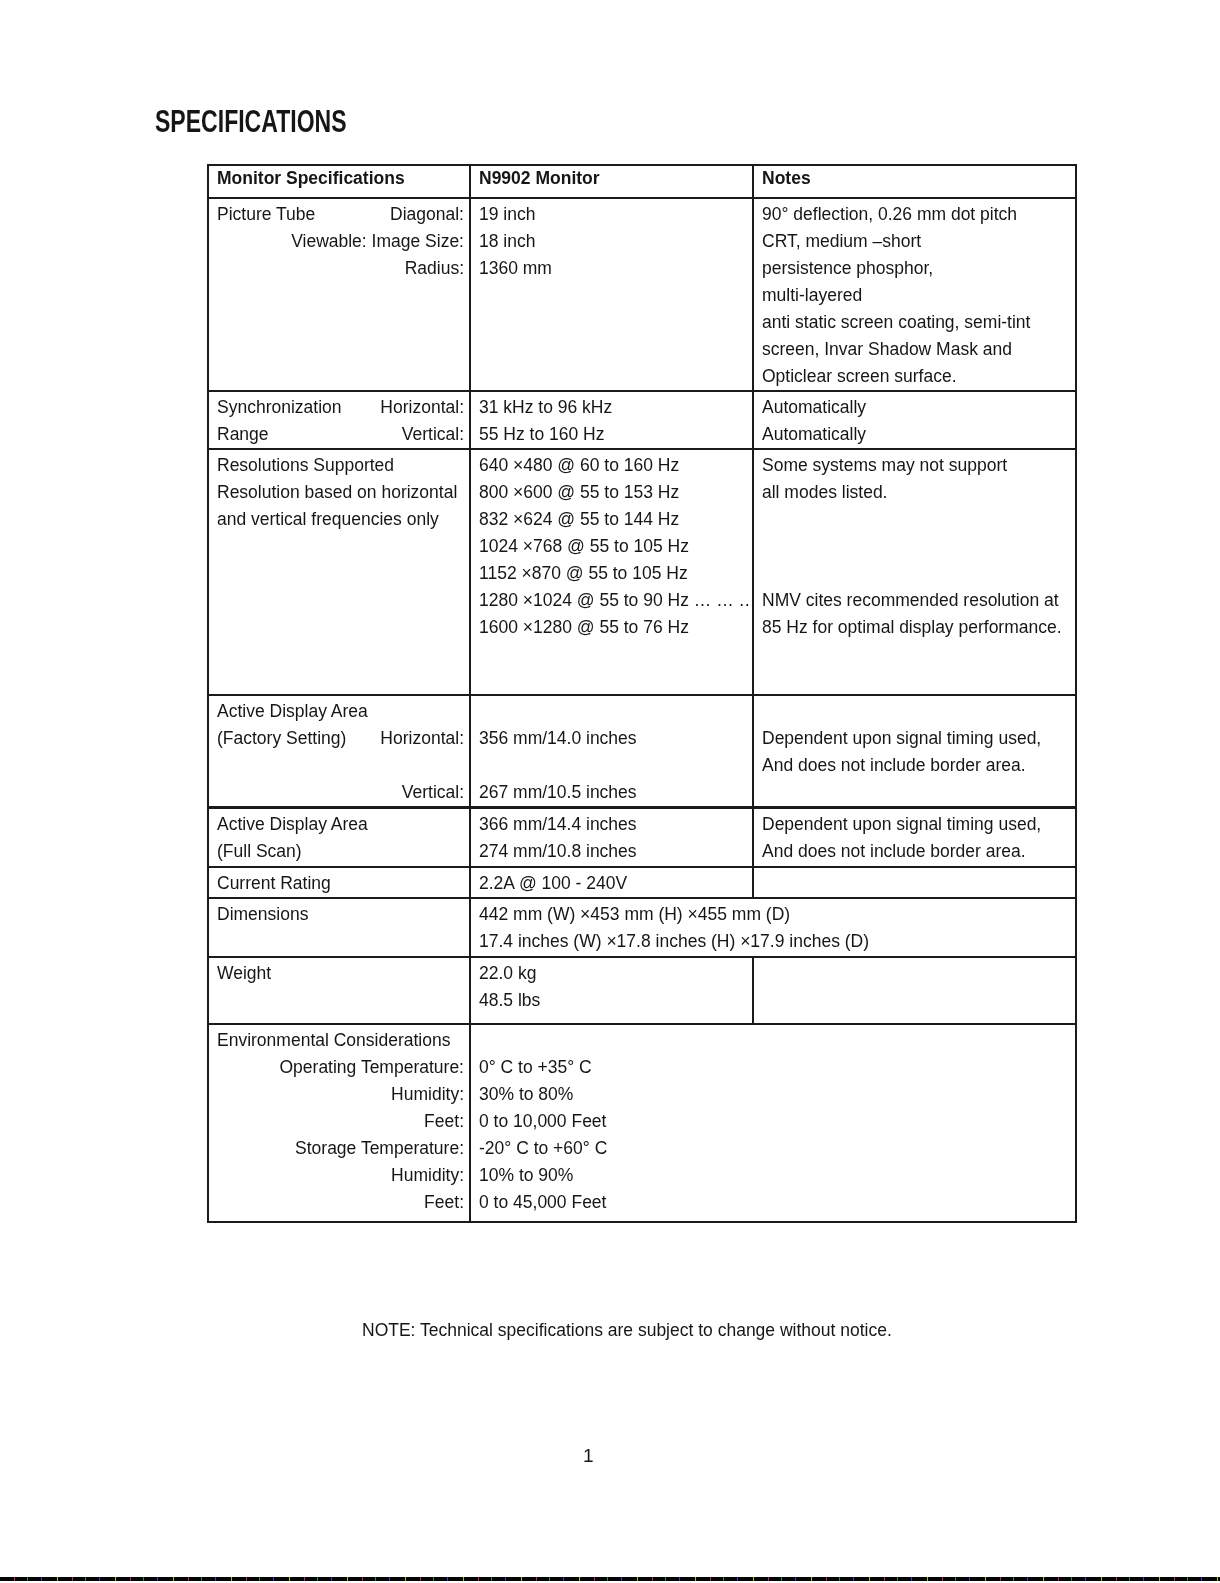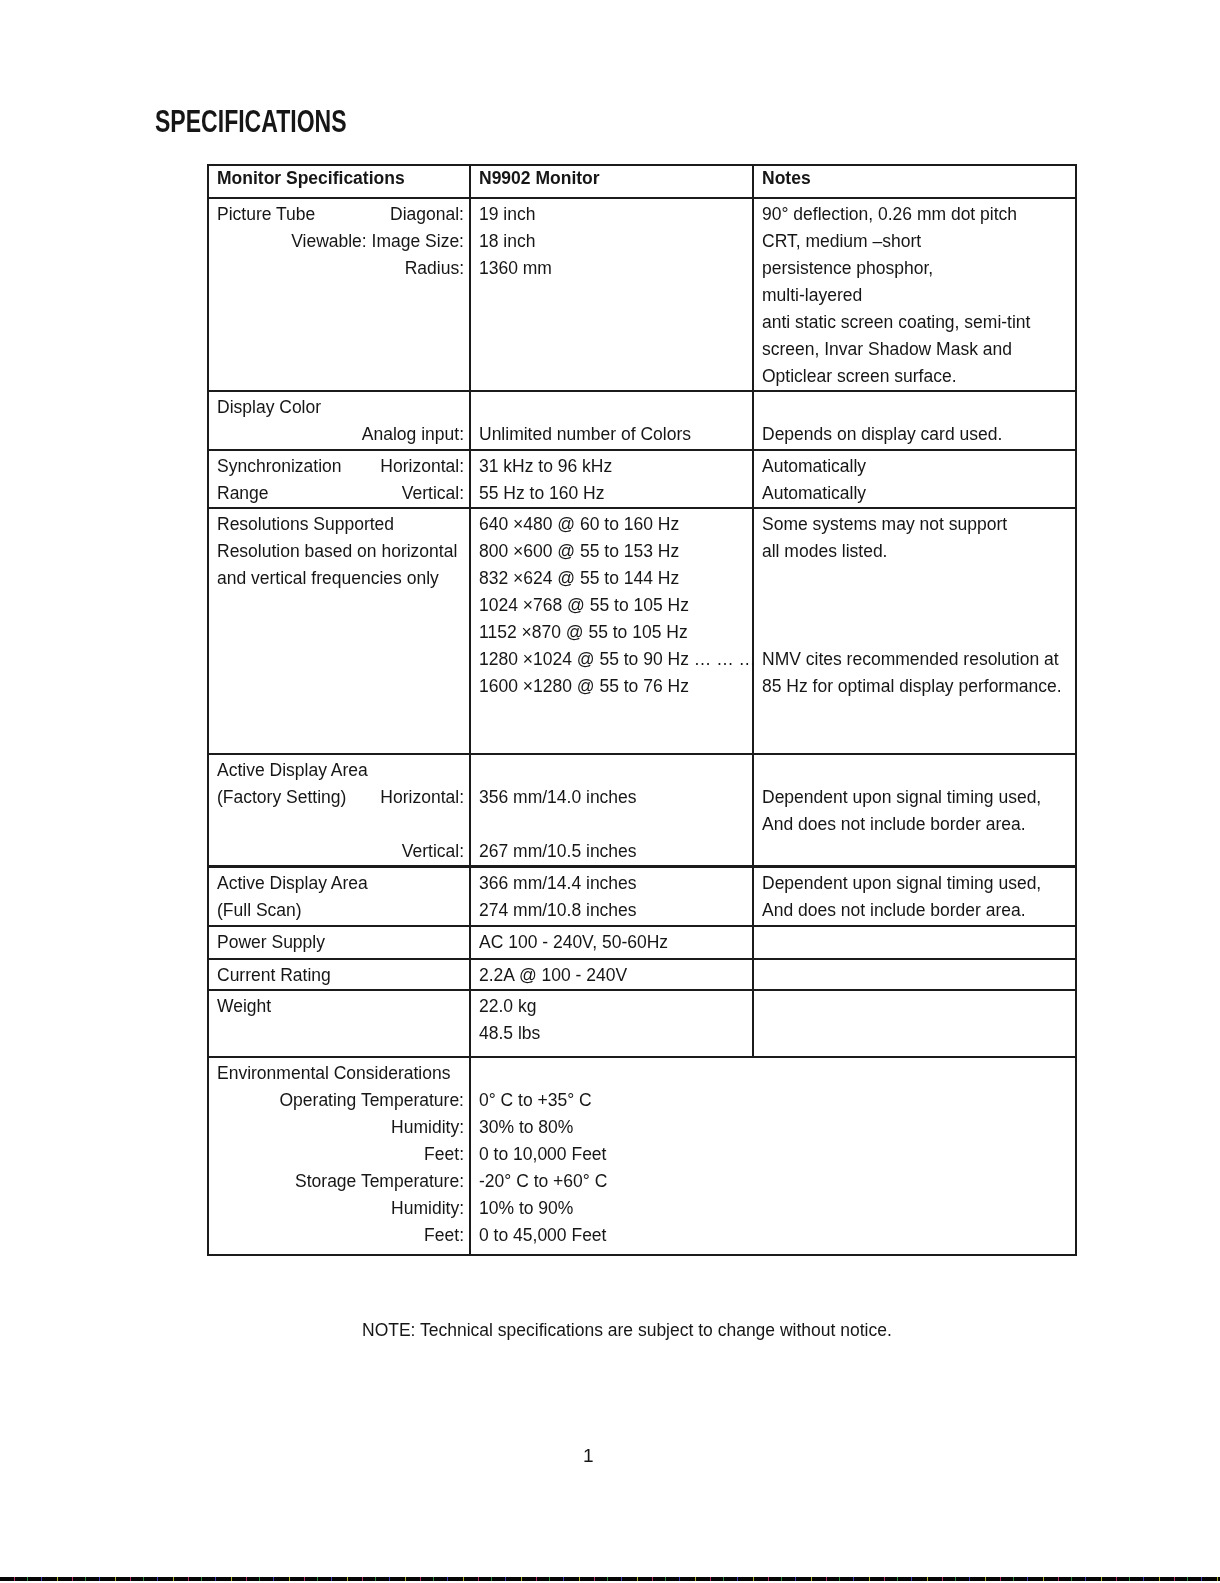--- a/index.html
+++ b/index.html
@@ -94,38 +94,20 @@
       <div class="ln">CRT, medium –short</div>
       <div class="ln">persistence phosphor,</div>
       <div class="ln">multi-layered</div>
       <div class="ln">anti static screen coating, semi-tint</div>
       <div class="ln">screen, Invar Shadow Mask and</div>
       <div class="ln">Opticlear screen surface.</div>
     </td>
   </tr>
 
 
-  <tr style="height:59px">
-    <td class="c1">
-      <div class="line">
-            <span class="ll">Display Color</span>
-          </div>
-      <div class="line">
-            <span class="lr">Analog input:</span>
-          </div>
-    </td>
-    <td>
-      <div class="ln"></div>
-      <div class="ln">Unlimited number of Colors</div>
-    </td>
-    <td>
-      <div class="ln"></div>
-      <div class="ln">Depends on display card used.</div>
-    </td>
-  </tr>
 
   <tr style="height:58px">
     <td class="c1">
       <div class="line">
             <span class="ll">Synchronization</span>
             <span class="lr">Horizontal:</span>
           </div>
       <div class="line">
             <span class="ll">Range</span>
             <span class="lr">Vertical:</span>
@@ -213,44 +195,44 @@
     <td>
       <div class="ln">366 mm/14.4 inches</div>
       <div class="ln">274 mm/10.8 inches</div>
     </td>
     <td>
       <div class="ln">Dependent upon signal timing used,</div>
       <div class="ln">And does not include border area.</div>
     </td>
   </tr>
 
-  <tr style="height:33px">
-    <td class="c1">
-      <div class="line">
-            <span class="ll">Power Supply</span>
-          </div>
-    </td>
-    <td>
-      <div class="ln">AC 100 - 240V, 50-60Hz</div>
+
+  <tr style="height:22px">
+    <td class="c1">
+      <div class="line">
+            <span class="ll">Current Rating</span>
+          </div>
+    </td>
+    <td>
+      <div class="ln">2.2A @ 100 - 240V</div>
     </td>
     <td></td>
   </tr>
 
-  <tr style="height:22px">
-    <td class="c1">
-      <div class="line">
-            <span class="ll">Current Rating</span>
-          </div>
-    </td>
-    <td>
-      <div class="ln">2.2A @ 100 - 240V</div>
-    </td>
-    <td></td>
-  </tr>
-
+  <tr style="height:59px">
+    <td class="c1">
+      <div class="line">
+            <span class="ll">Dimensions</span>
+          </div>
+    </td>
+    <td colspan="2">
+      <div class="ln">442 mm (W) ×453 mm (H) ×455 mm (D)</div>
+      <div class="ln">17.4 inches (W) ×17.8 inches (H) ×17.9 inches (D)</div>
+    </td>
+  </tr>
 
   <tr style="height:67px">
     <td class="c1">
       <div class="line">
             <span class="ll">Weight</span>
           </div>
     </td>
     <td>
       <div class="ln">22.0 kg</div>
       <div class="ln">48.5 lbs</div>

